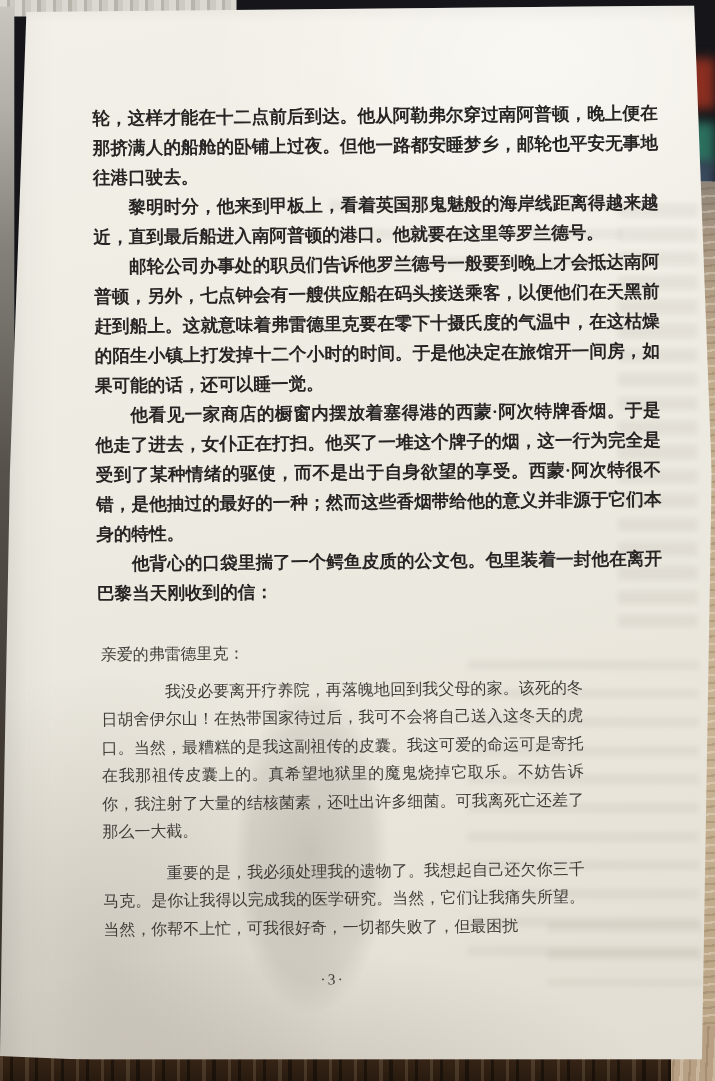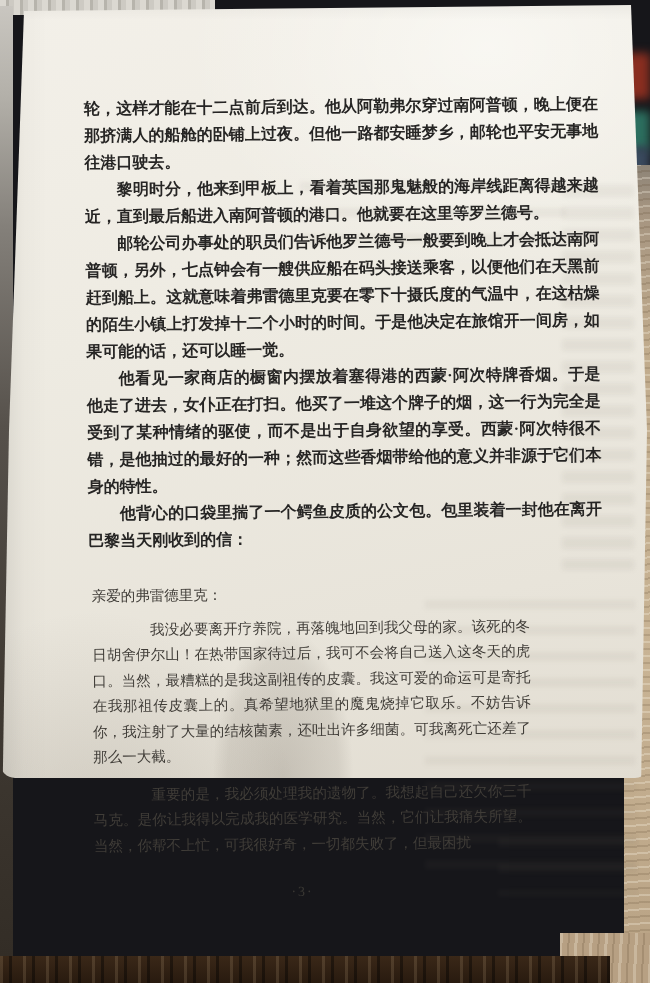--- a/index.html
+++ b/index.html
@@ -38,31 +38,30 @@
   }
   .wood-corner {
     position:absolute; right:0; bottom:0; width:90px; height:50px;
     background:
       repeating-linear-gradient(93deg, rgba(255,250,235,.25) 0 3px, rgba(0,0,0,0) 3px 8px, rgba(90,70,45,.2) 8px 10px, rgba(0,0,0,0) 10px 15px),
       #b7a083;
   }
 
   
   .page {
-    position:absolute; left:0; top:0; width:650px; height:778px;
+    position:absolute; left:0; top:0; width:650px; height:963px;
     clip-path:polygon(24px 11px, 631px 5px, 647px 430px, 638px 969px, 300px 973px, 0px 960px, 4px 700px, 9px 430px);
     background:
       linear-gradient(90deg, rgba(0,0,0,.09), rgba(0,0,0,.02) 24px, rgba(0,0,0,0) 48px),
       linear-gradient(180deg, rgba(0,0,0,.05), rgba(0,0,0,0) 20px),
       radial-gradient(ellipse 95px 200px at 283px 775px, rgba(74,66,55,.20), rgba(74,66,55,.10) 58%, rgba(74,66,55,0) 74%),
       radial-gradient(ellipse 300px 370px at 95px 880px, rgba(74,66,55,.17), rgba(74,66,55,0) 73%),
       radial-gradient(ellipse 480px 170px at 255px 983px, rgba(74,66,55,.15), rgba(74,66,55,0) 70%),
       radial-gradient(ellipse 430px 320px at 75% 6%, rgba(255,255,252,.55), rgba(255,255,252,0) 70%),
       linear-gradient(168deg,#f3f0e9 0%, #eeebe2 40%, #e8e4da 76%, #e2ddd2 100%);
-    border-radius: 15px;
   }
 
   
   .bleed { position:absolute; filter:blur(2.6px); opacity:.55; }
   .bleed-h {
     background:repeating-linear-gradient(180deg, rgba(116,108,96,.13) 0 9px, rgba(0,0,0,0) 9px 26px);
   }
   .bleed-v {
     background:repeating-linear-gradient(180deg, rgba(116,108,96,.15) 0 12px, rgba(0,0,0,0) 12px 22px);
   }

